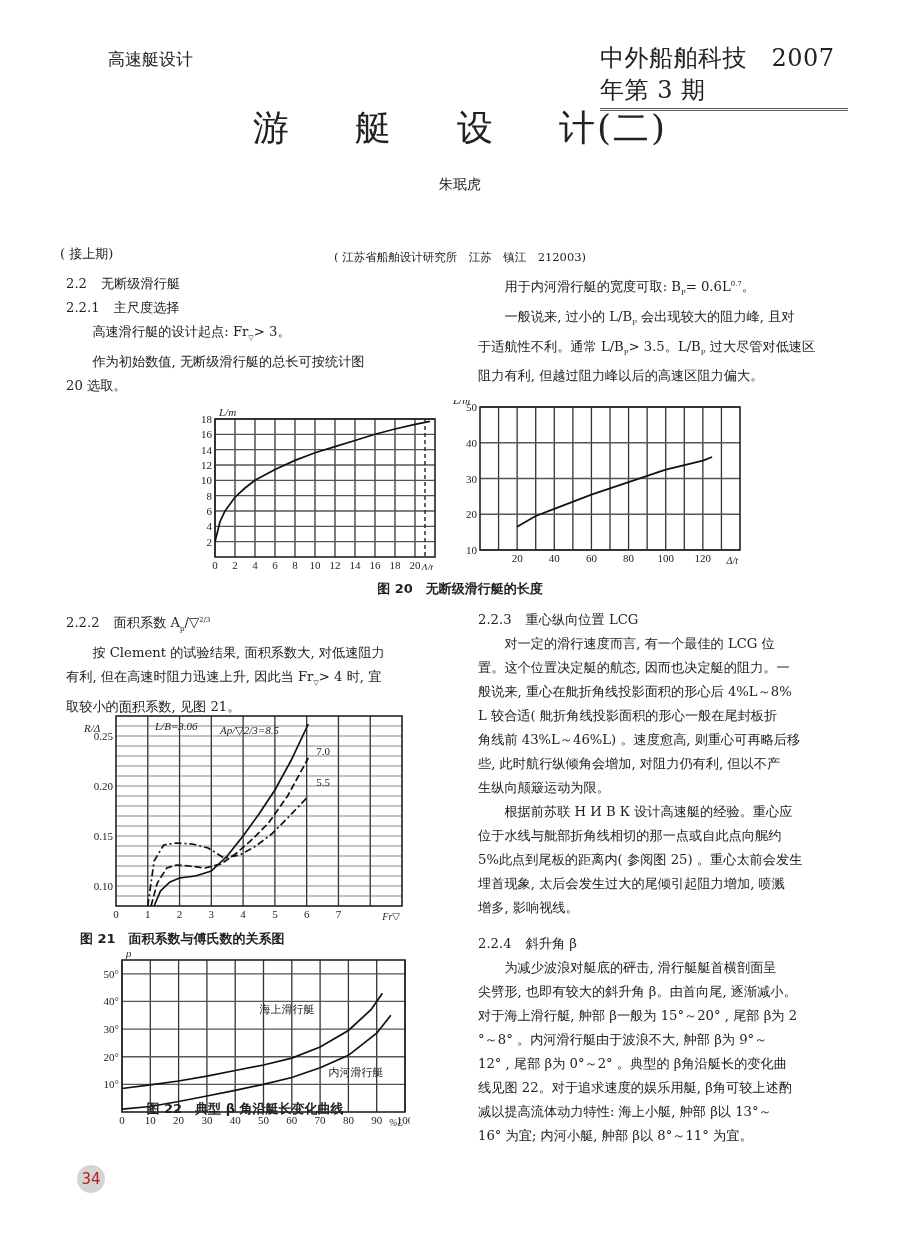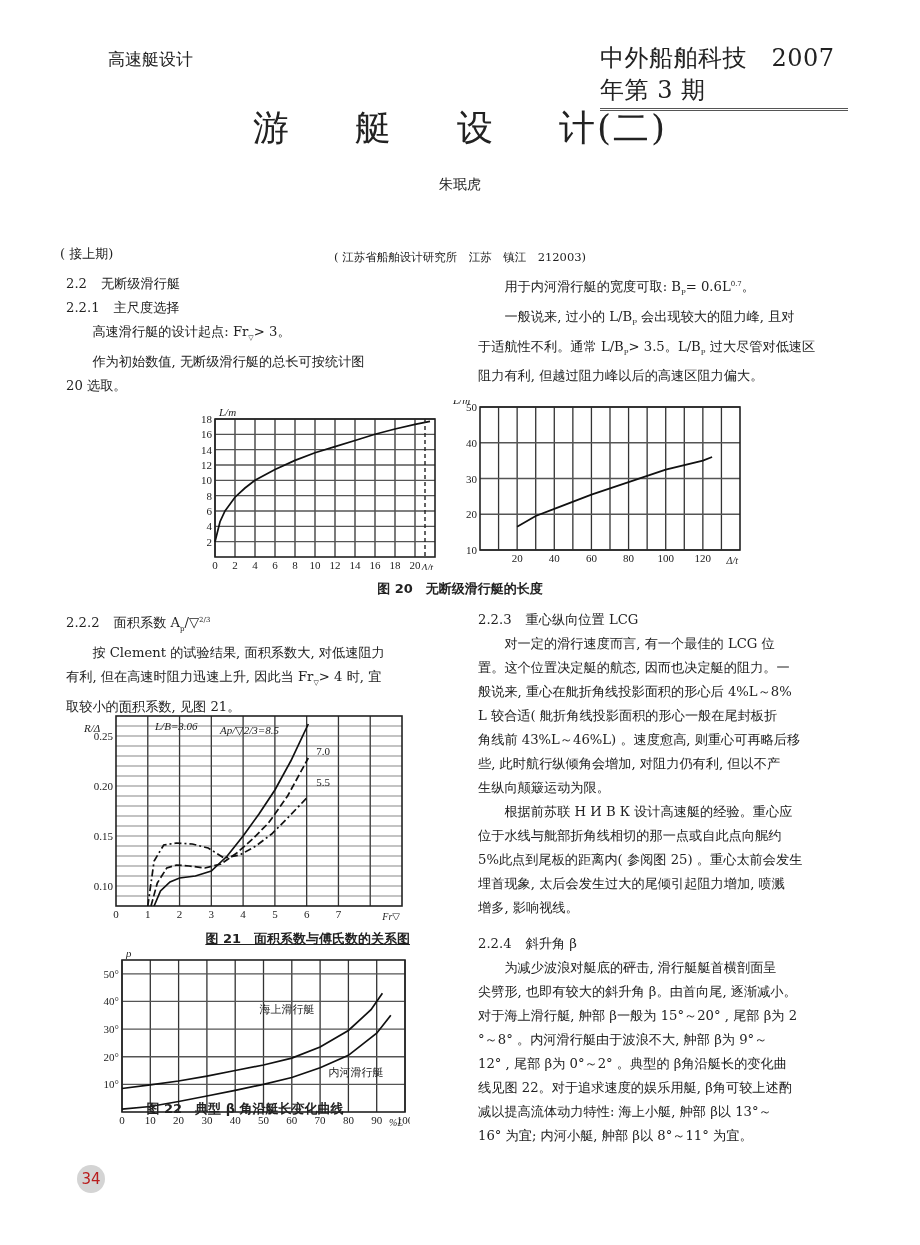--- a/index.html
+++ b/index.html
@@ -189,21 +189,21 @@
     <text x="40" y="1" font-size="11" text-anchor="start" font-style="italic">R/Δ</text>
     <path d="M74.1,194.0 L80.5,179.0 L90.0,170.0 L99.6,166.0 L115.4,164.0 L131.3,159.0 L147.2,144.0 L163.1,124.0 L179.0,102.0 L194.9,78.0 L210.8,49.0 L228.3,12.0" fill="none" stroke="#111" stroke-width="1.7"></path>
     <path d="M71.0,194.0 L77.3,171.0 L86.8,156.0 L96.4,153.0 L109.1,154.0 L125.0,156.0 L140.9,152.0 L156.8,141.0 L172.6,127.0 L188.5,111.0 L207.6,84.0 L228.3,46.0" fill="none" stroke="#111" stroke-width="1.7" stroke-dasharray="7 3"></path>
     <path d="M67.8,194.0 L74.1,149.0 L83.7,133.0 L96.4,131.0 L112.3,132.0 L128.2,136.0 L144.0,146.0 L159.9,143.0 L175.8,134.0 L191.7,122.0 L207.6,106.0 L226.7,86.0" fill="none" stroke="#111" stroke-width="1.7" stroke-dasharray="7 3 2 3"></path>
     <text x="4" y="20" font-size="11" text-anchor="start" font-style="italic">R/Δ</text>
     <text x="75" y="18" font-size="11" text-anchor="start" font-style="italic">L/B=3.06</text>
     <text x="140" y="22" font-size="11" text-anchor="start" font-style="italic">Ap/▽2/3=8.5</text>
     <text x="236.2" y="42.99999999999997" font-size="11" text-anchor="start">7.0</text>
     <text x="236.2" y="73.99999999999999" font-size="11" text-anchor="start">5.5</text>
   </svg>
-<div class="abs cap" style="left:80px;width:330px;top:930px;text-align:right;text-decoration:underline;">图 21　面积系数与傅氏数的关系图</div>
+<div class="abs cap" style="left:80px;width:330px;top:930px;text-align:left;">图 21　面积系数与傅氏数的关系图</div>
 
 <svg class="abs" id="fig22" style="left:80px;top:952px;" width="330" height="180">
     <line x1="42" x2="42" y1="8" y2="160" stroke="#333" stroke-width="1.3"></line>
     <line x1="70.3" x2="70.3" y1="8" y2="160" stroke="#333" stroke-width="1.3"></line>
     <line x1="98.6" x2="98.6" y1="8" y2="160" stroke="#333" stroke-width="1.3"></line>
     <line x1="126.89999999999999" x2="126.89999999999999" y1="8" y2="160" stroke="#333" stroke-width="1.3"></line>
     <line x1="155.2" x2="155.2" y1="8" y2="160" stroke="#333" stroke-width="1.3"></line>
     <line x1="183.5" x2="183.5" y1="8" y2="160" stroke="#333" stroke-width="1.3"></line>
     <line x1="211.79999999999998" x2="211.79999999999998" y1="8" y2="160" stroke="#333" stroke-width="1.3"></line>
     <line x1="240.1" x2="240.1" y1="8" y2="160" stroke="#333" stroke-width="1.3"></line>

